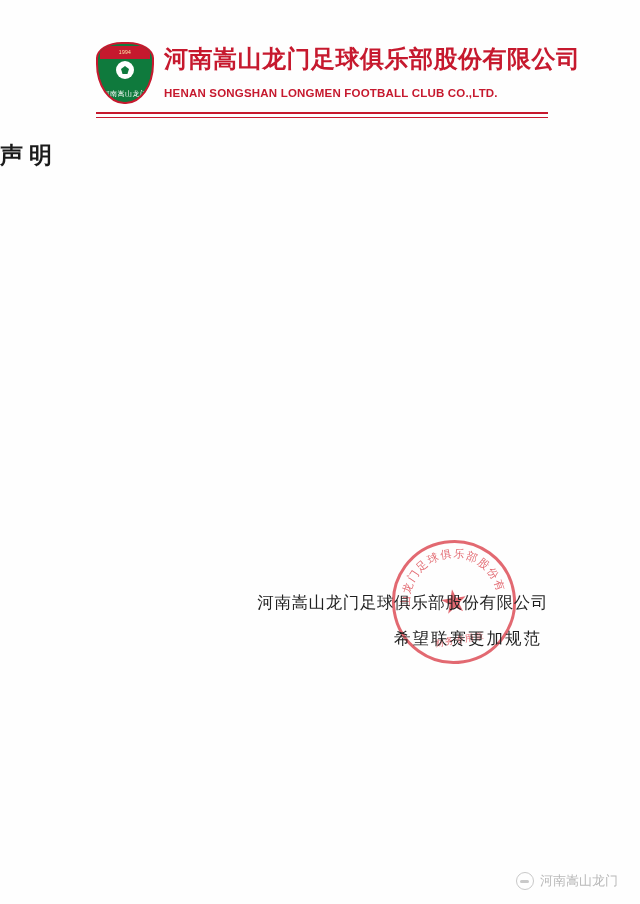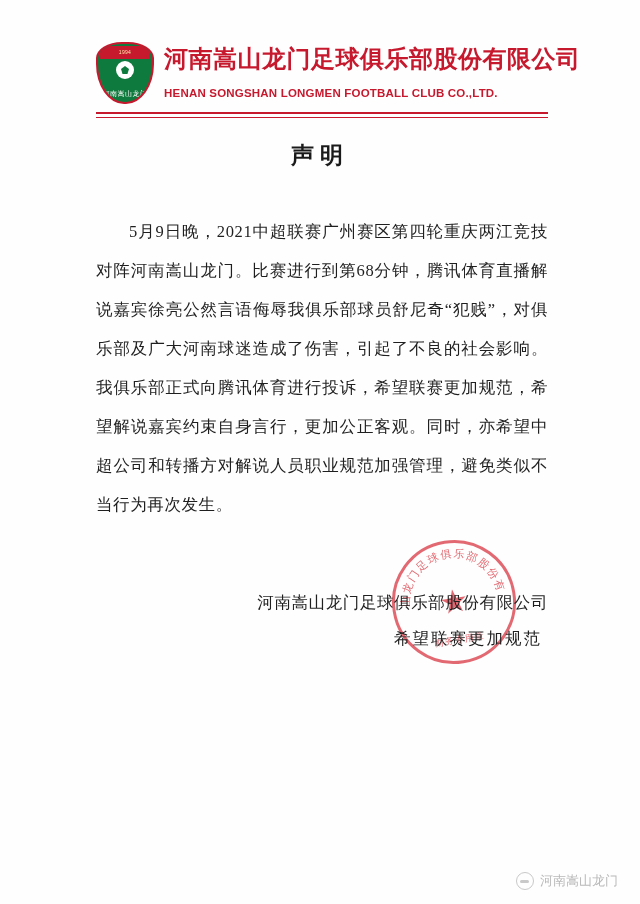--- a/index.html
+++ b/index.html
@@ -132,21 +132,20 @@
     width: 452px;
     height: 1px;
     background: #c6192e;
   }
 
   
   .doc-title {
     position: absolute;
     left: 0; right: 0;
     top: 140px;
-    text-align: center;
     font-size: 23px;
     font-weight: bold;
     letter-spacing: 6px;
     color: #1a1a1a;
   }
 
   .body-text {
     position: absolute;
     left: 96px;
     top: 212px;
@@ -264,21 +263,20 @@
       <div class="club-cn">河南嵩山龙门足球俱乐部股份有限公司</div>
       <div class="club-en">HENAN SONGSHAN LONGMEN FOOTBALL CLUB CO.,LTD.</div>
     </div>
   </div>
 
   <div class="rule-thick"></div>
   <div class="rule-thin"></div>
 
   <div class="doc-title">声明</div>
 
-  <div class="body-text">5月9日晚，2021中超联赛广州赛区第四轮重庆两江竞技对阵河南嵩山龙门。比赛进行到第68分钟，腾讯体育直播解说嘉宾徐亮公然言语侮辱我俱乐部球员舒尼奇“犯贱”，对俱乐部及广大河南球迷造成了伤害，引起了不良的社会影响。我俱乐部正式向腾讯体育进行投诉，希望联赛更加规范，希望解说嘉宾约束自身言行，更加公正客观。同时，亦希望中超公司和转播方对解说人员职业规范加强管理，避免类似不当行为再次发生。</div>
 
   <div class="seal">
     <svg class="seal-arc" viewBox="0 0 124 124">
       <defs>
         <path id="arcpath" d="M 15,62 A 47,47 0 1 1 109,62"></path>
       </defs>
       <text>
         <textPath href="#arcpath" startOffset="50%" text-anchor="middle">河南嵩山龙门足球俱乐部股份有限公司</textPath>
       </text>
     </svg>

